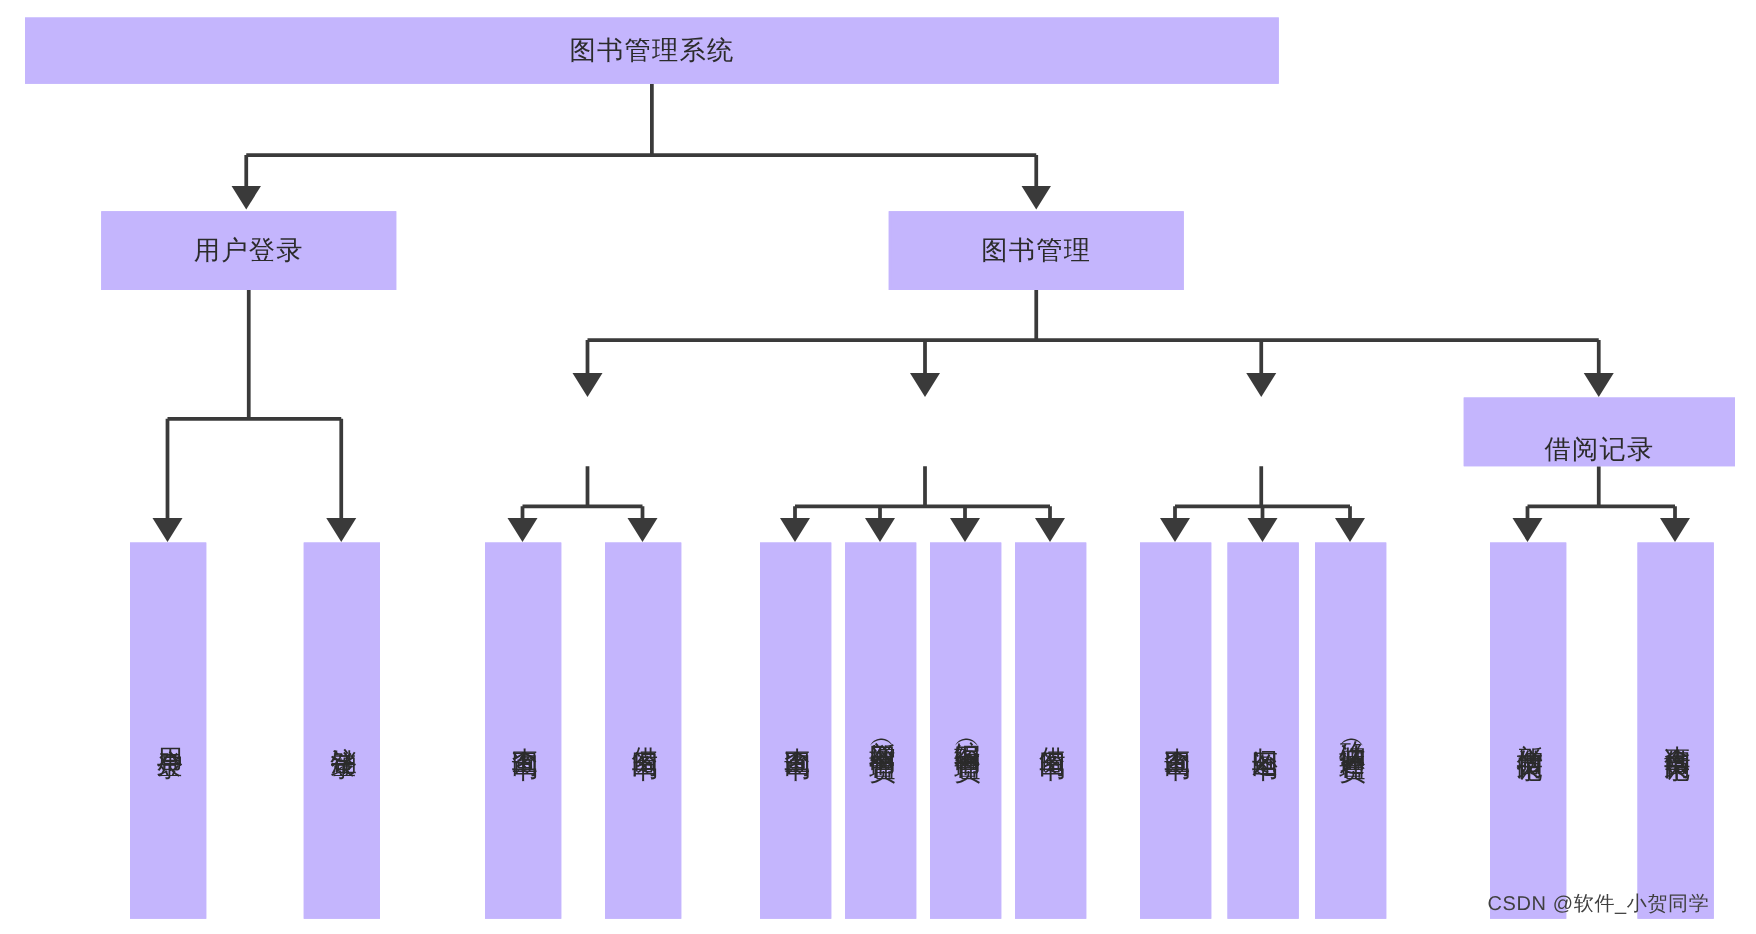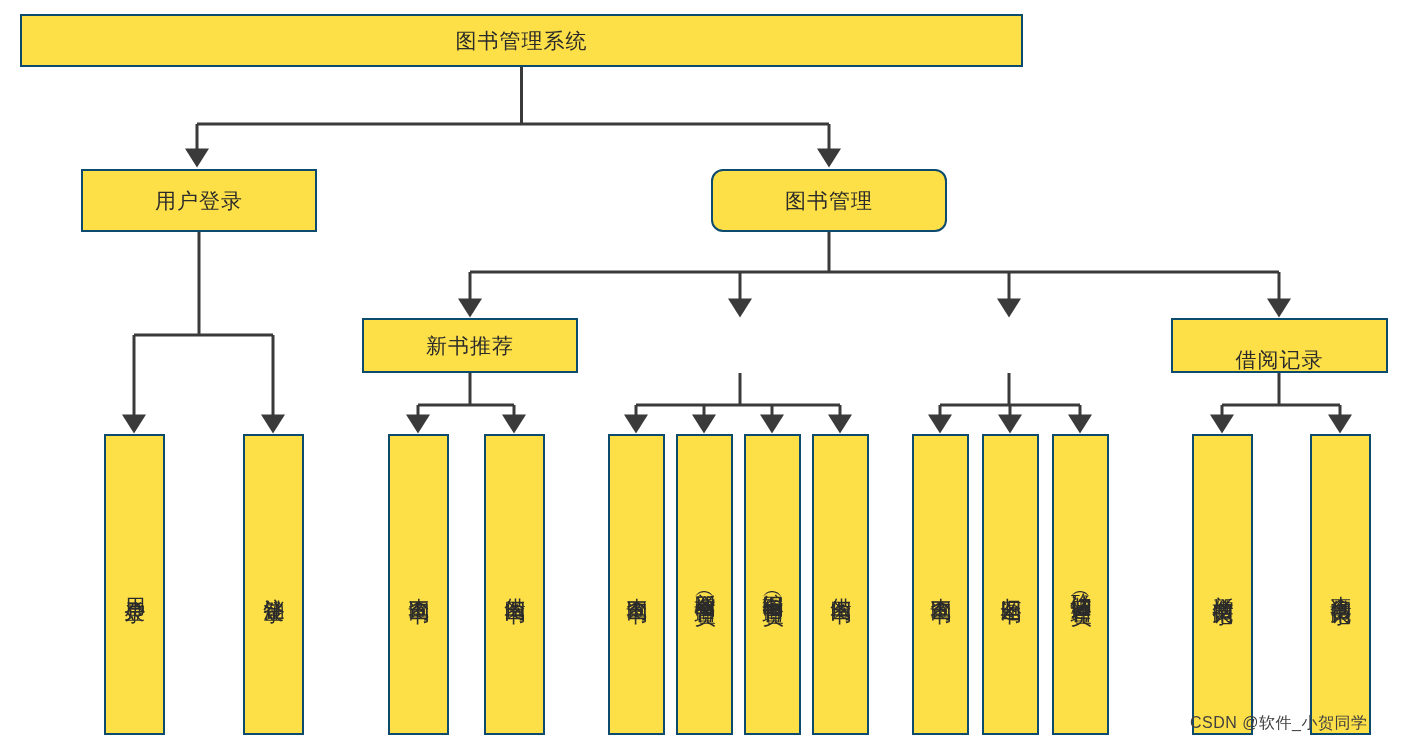--- a/index.html
+++ b/index.html
@@ -23,22 +23,22 @@
     position: absolute;
     left: 0;
     top: 0;
     width: 1405px;
     height: 747px;
     pointer-events: none;
   }
   .node {
     position: absolute;
     box-sizing: border-box;
-    background: #fde047;
-    border: 2px solid #0c4a6e;
+    background: #c4b5fd;
+    border: 2px solid #c4b5fd;
     display: flex;
     align-items: center;
     justify-content: center;
     color: #2b2b2b;
   }
   .node-h .label {
     font-size: 21px;
     line-height: 1.1;
     letter-spacing: 1px;
     white-space: nowrap;
@@ -123,27 +123,24 @@
     </g>
   </svg>
 
   <div class="node node-h" style="left:20px; top:14px; width:1003px; height:53px;">
     <span class="label">图书管理系统</span>
   </div>
 
   <div class="node node-h" style="left:81px; top:169px; width:236px; height:63px;">
     <span class="label">用户登录</span>
   </div>
-  <div class="node node-h" style="left:711px; top:169px; width:236px; height:63px;border-radius:12px;">
+  <div class="node node-h" style="left:711px; top:169px; width:236px; height:63px;">
     <span class="label">图书管理</span>
   </div>
 
-  <div class="node node-h" style="left:362px; top:318px; width:216px; height:55px;">
-    <span class="label">新书推荐</span>
-  </div>
   <div class="node node-h" style="left:1171px; top:318px; width:217px; height:55px;align-items:flex-end;">
     <span class="label">借阅记录</span>
   </div>
 
   <div class="node node-v" style="left:104px; top:434px; width:61px; height:301px;">
     <span class="label">用户登录</span>
   </div>
   <div class="node node-v" style="left:243px; top:434px; width:61px; height:301px;">
     <span class="label">注销登录</span>
   </div>

